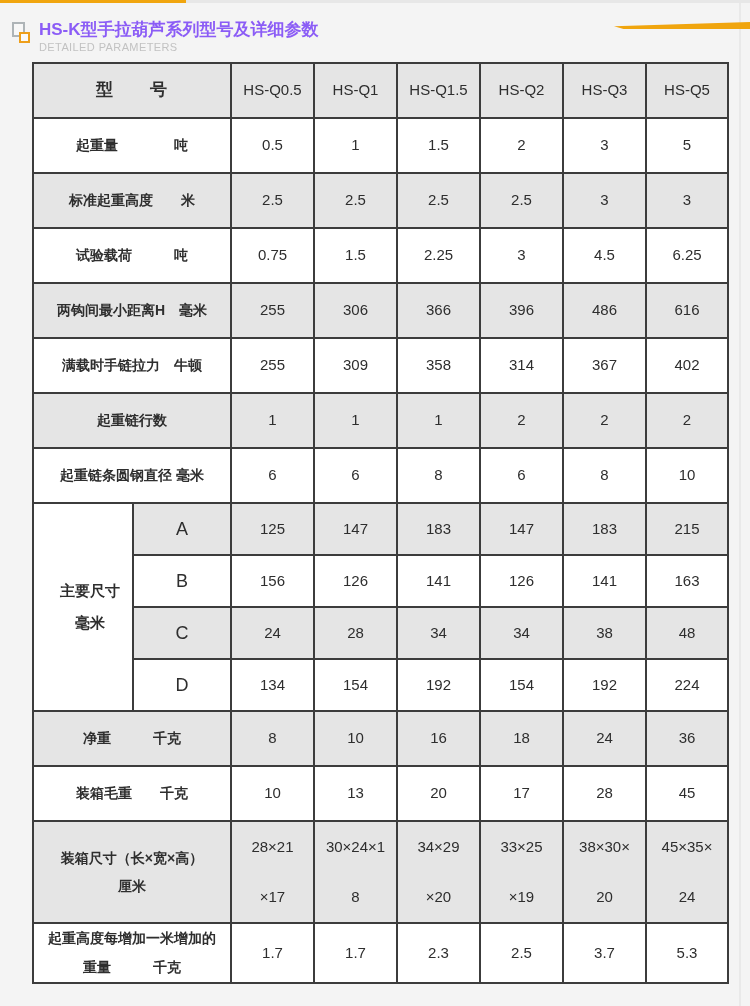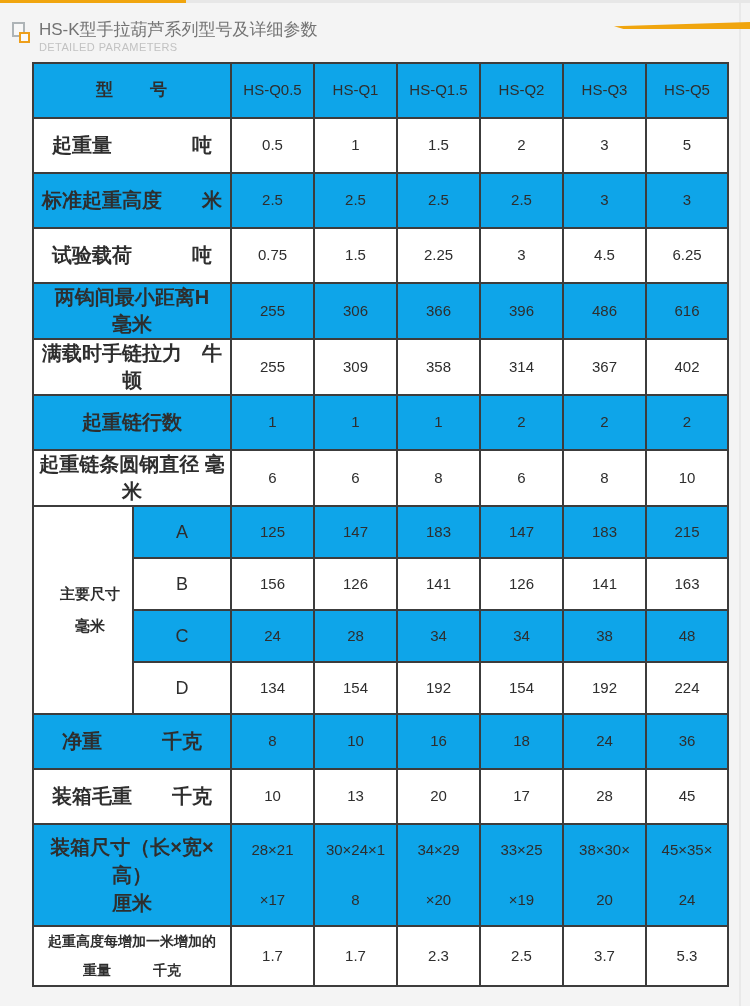--- a/index.html
+++ b/index.html
@@ -16,38 +16,38 @@
   .swoosh {
     position:absolute; left:614px; top:22px; width:136px; height:7px;
     background:#f0a50e;
     clip-path:polygon(0 62%, 100% 0, 100% 100%, 7% 100%);
   }
   .hdr { position:absolute; left:12px; top:19px; display:flex; }
   .hdr-icon { position:relative; width:24px; height:30px; flex:none; }
   .sq-gray { position:absolute; left:0; top:3px; width:13px; height:15px; border:2px solid #aeb4b7; background:#f7f7f7; }
   .sq-orange { position:absolute; left:7px; top:13px; width:11px; height:11px; border:2px solid #ee9f1b; background:#fafafa; }
   .hdr-text { margin-left:3px; }
-  .title { font-size:17px; font-weight:normal; color:#737373; line-height:21px; }
+  .title { font-size:17px; font-weight:bold; color:#8b5cf6; line-height:21px; }
   .subtitle { font-size:11px; color:#c2c2c2; letter-spacing:0.4px; margin-top:1px; }
 
   table.spec {
     position:absolute; left:32px; top:62px; width:695px;
     border-collapse:collapse; table-layout:fixed; background:#ffffff;
   }
   .spec td {
     border:2px solid #3c3c3c;
     text-align:center; vertical-align:middle;
     color:#2e2e2e; font-size:15px;
     white-space:pre-line; padding:0 2px; overflow:hidden;
     line-height:1.35;
   }
-  tr.g td { background:#0ea5e9; }
+  tr.g td { background:#e5e5e5; }
   td.dims { background:#ffffff !important; }
   .h55 { height:55px; } .h52 { height:52px; } .h100 { height:100px;border-radius:19px; } .h68 { height:56px; }
-  td.lbl { font-weight:bold; font-size:20px; }
+  td.lbl { font-weight:bold; font-size:14px; }
   td.thead-label { font-size:17px; font-weight:bold; letter-spacing:1px; }
   td.model { font-size:15px; }
   td.sub { font-size:18px; }
   td.dims { font-weight:bold; line-height:32px;padding-left:16px; }
   tr.boxrow td.val { line-height:50px; }
   tr.boxrow td.lbl { line-height:28px; }
   tr.lastrow td.lbl { font-size:14px; line-height:29px; padding:0; }
 </style>
 </head>
 <body>

